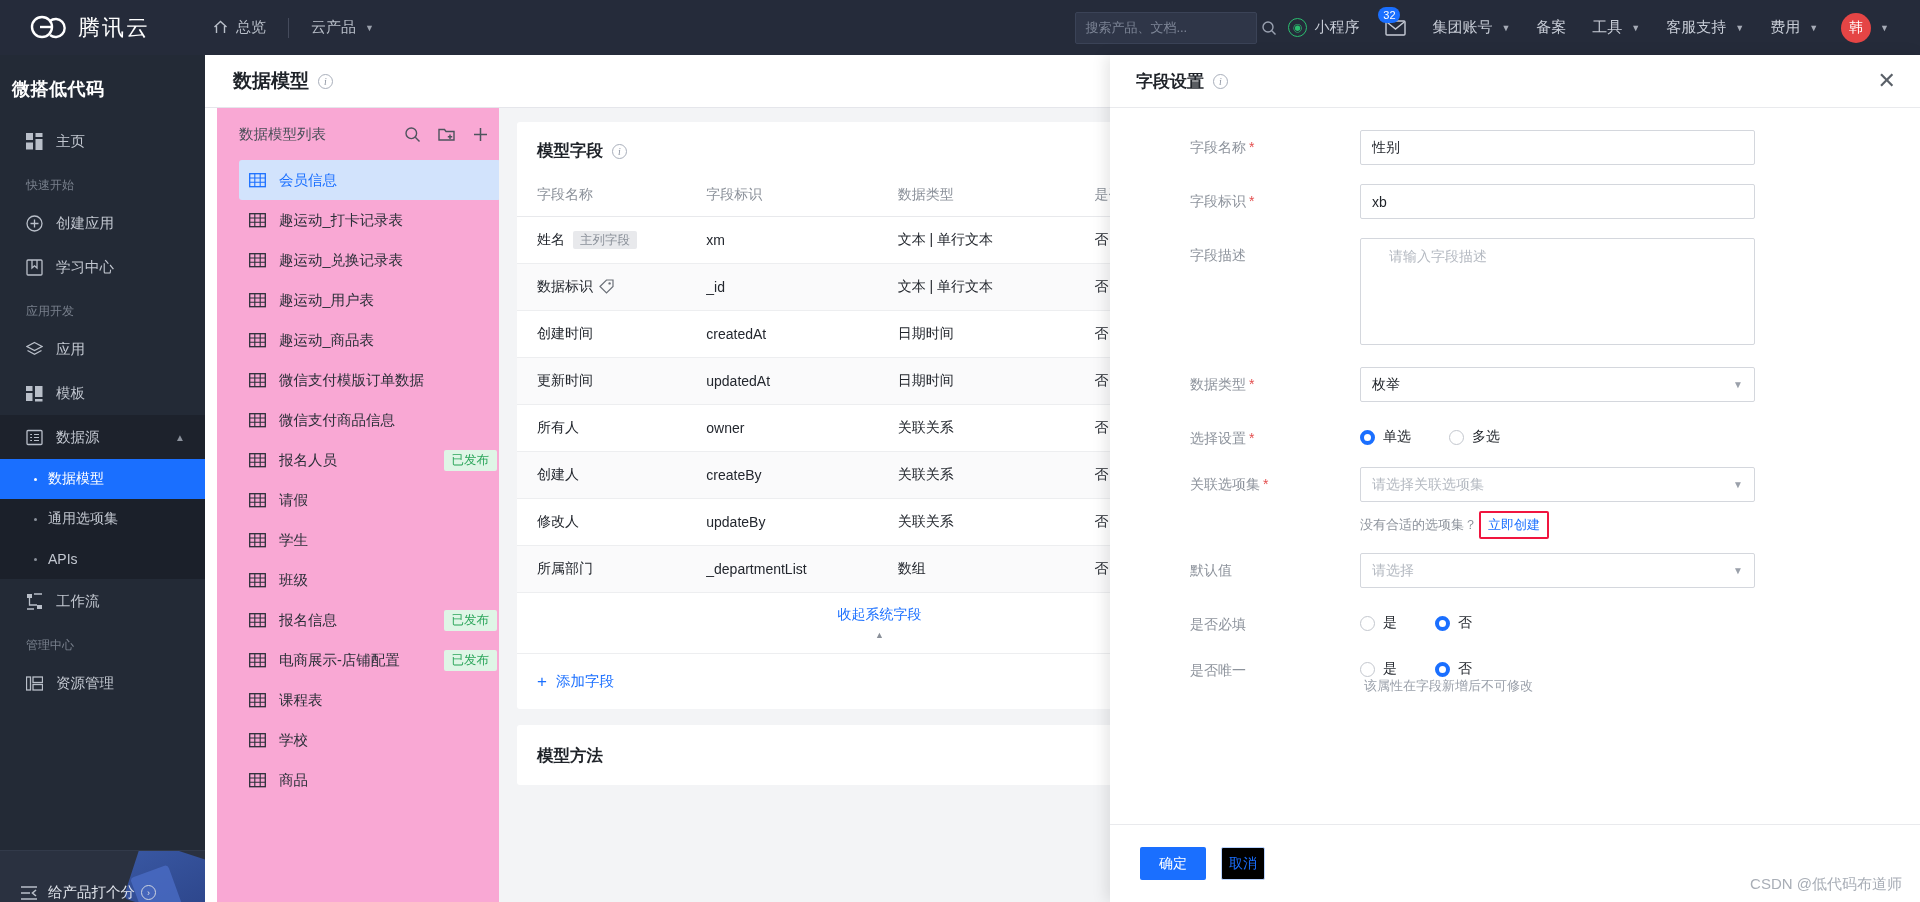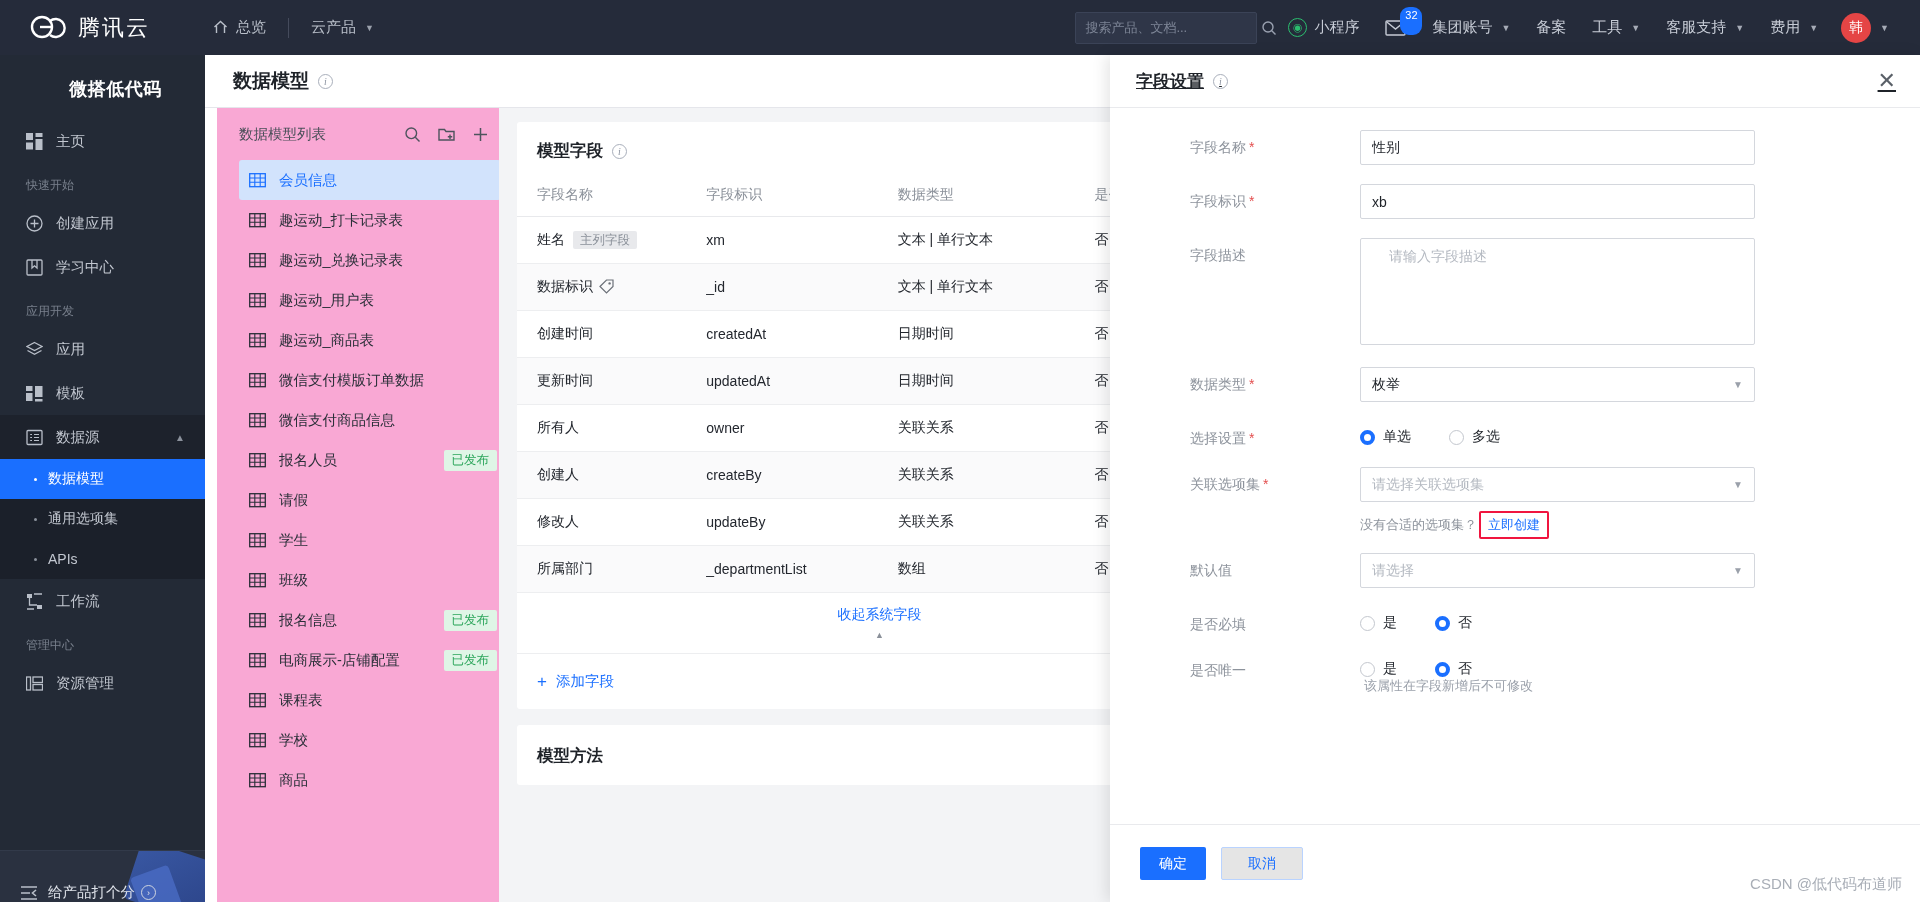--- a/index.html
+++ b/index.html
@@ -46,37 +46,37 @@
     display: flex; align-items: center; gap: 7px; height: 55px;
     padding: 0 13px; font-size: 15px; color: #c7ccd6; cursor: pointer;
     position: relative;
   }
   .mini-prog-icon {
     width: 19px; height: 19px; border-radius: 50%; border: 1.6px solid #2bbd6e;
     display: flex; align-items: center; justify-content: center;
     color: #2bbd6e; font-size: 11px;
   }
   .badge {
-    position: absolute; top: 7px; left: 28px;
+    position: absolute; top: 7px; left: 6px;
     background: #1a6fff; color: #fff; border-radius: 9px;
-    font-size: 11px; line-height: 16px; height: 28px; min-width: 22px;
+    font-size: 11px; line-height: 16px; height: 16px; min-width: 22px;
     text-align: center; padding: 0 4px;
   }
   .avatar {
     width: 30px; height: 30px; border-radius: 50%; background: #e54545;
     color: #fff; display: flex; align-items: center; justify-content: center;
     font-size: 14px; margin-left: 10px;
   }
 
   
   .sidebar {
     position: absolute; top: 55px; left: 0; width: 205px; height: 847px;
     background: #232a36; color: #c2c7d0; overflow: hidden;
   }
-  .sb-title { font-size: 18px; font-weight: bold; color: #fff; padding: 22px 0 18px 26px; letter-spacing: .5px; text-align: center; }
+  .sb-title { font-size: 18px; font-weight: bold; color: #fff; padding: 22px 0 18px 12px; letter-spacing: .5px; }
   .sb-group { font-size: 12px; color: #79808d; padding: 14px 0 7px 26px; }
   .sb-item {
     display: flex; align-items: center; height: 44px; padding-left: 26px;
     font-size: 14.5px; color: #c2c7d0; cursor: pointer; gap: 13px; position: relative;
   }
   .sb-item.sub { padding-left: 34px; height: 40px; gap: 11px; font-size: 14px; }
   .sb-item.sub .dot { width: 3px; height: 3px; border-radius: 50%; background: #8b919c; display: block; }
   .sb-item.expanded { background: #1d222c; }
   .sb-sub-wrap { background: #1b202a; }
   .sb-item.active { background: #1a6fff; color: #fff; }
@@ -167,21 +167,20 @@
   .fc2-title { font-size: 16.5px; font-weight: bold; color: #1f2329; }
 
   
   .drawer {
     position: absolute; top: 55px; right: 0; width: 810px; height: 847px;
     background: #fff; box-shadow: -4px 0 14px rgba(0,0,0,.10);
   }
   .dr-head {
     height: 53px; display: flex; align-items: center; padding: 0 24px 0 26px;
     border-bottom: 1px solid #e9eaed;
-    text-decoration: underline;
   }
   .dr-title { font-size: 17px; font-weight: bold; }
   .dr-close { margin-left: auto; font-size: 22px; color: #5b6借; color: #5a6068; cursor: pointer; line-height: 1; }
   .dr-body { padding: 22px 0 0 0; height: 588px; overflow: hidden; }
   .frow { display: flex; align-items: flex-start; margin-bottom: 19px; }
   .flabel {
     width: 212px; text-align: left; padding-left: 42px; font-size: 14px;
     color: #8d939c; padding-top: 9px; margin-left: 38px;
   }
   .req { color: #e34d4d; margin-left: 3px; }
@@ -218,22 +217,22 @@
   .dr-footer {
     position: absolute; bottom: 0; left: 0; width: 810px; height: 78px;
     border-top: 1px solid #e9eaed; display: flex; align-items: center;
     padding-left: 30px; gap: 15px; background: #fff;
   }
   .btn-primary {
     background: #1a6fff; color: #fff; border: none; border-radius: 2px;
     width: 66px; height: 33px; font-size: 14px; cursor: pointer; font-family: inherit;
   }
   .btn-default {
-    background: #e5e5e5; color: #1a6fff; border: 1px solid #b9d3ff; border-radius: 2px;
-    width: 82px; height: 33px; font-size: 14px; cursor: pointer; font-family: inherit;
+    background: #000000; color: #1a6fff; border: 1px solid #b9d3ff; border-radius: 2px;
+    width: 44px; height: 33px; font-size: 14px; cursor: pointer; font-family: inherit;
   }
   .watermark {
     position: absolute; right: 18px; bottom: 8px; font-size: 15px;
     color: #9aa0aa; opacity: .85;
   }
   svg { display: block; }
 </style>
 </head>
 <body>
 

